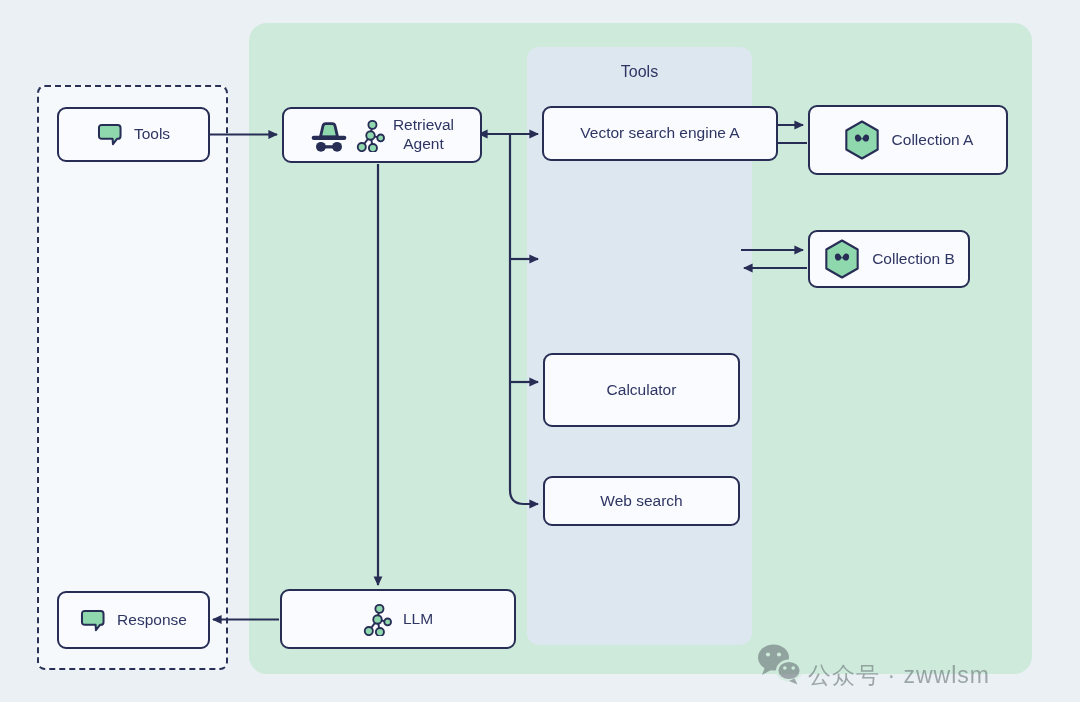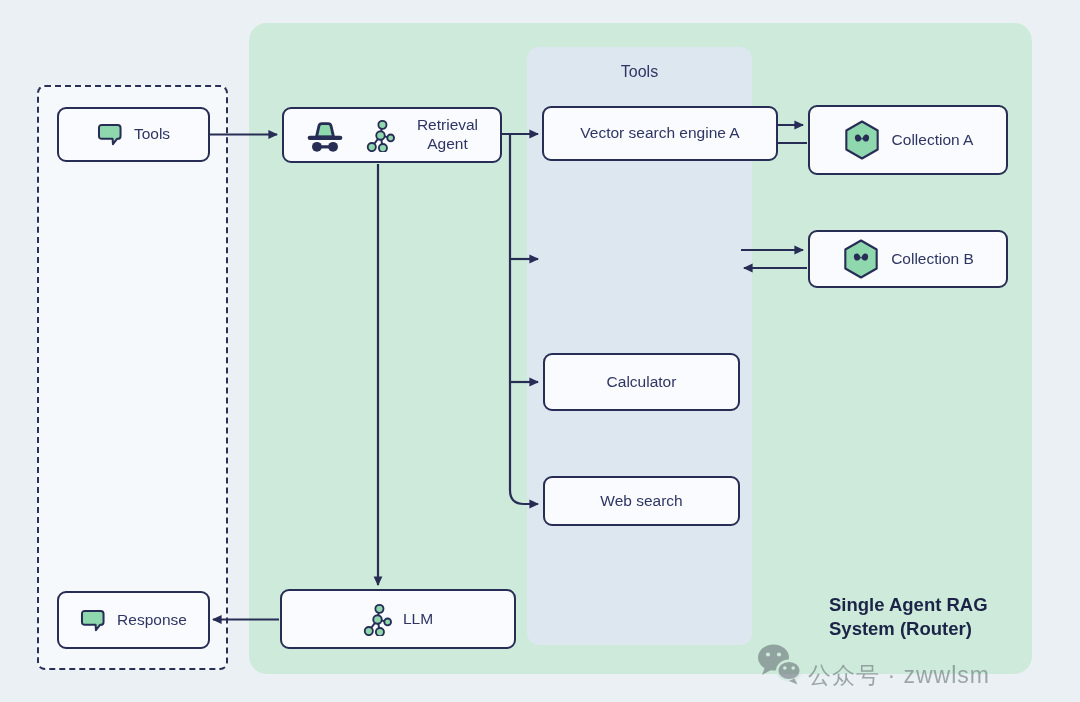--- a/index.html
+++ b/index.html
@@ -66,21 +66,21 @@
     </g>
   </svg>
 
   <div class="node" style="left:57px;top:107px;width:153px;height:55px">
     <svg width="26" height="23" viewBox="0 0 27 24">
       <path d="M5,2 H21.5 Q24.5,2 24.5,5 V13.5 Q24.5,16.5 21.5,16.5 H20.8 L16.6,22 L16.2,16.5 H5 Q2,16.5 2,13.5 V5 Q2,2 5,2 Z" fill="#8fd8ad" stroke="#272d55" stroke-width="2.1" stroke-linejoin="round"></path>
     </svg>
     <span>Tools</span>
   </div>
 
-  <div class="node" style="left:282px;top:107px;width:220px;height:56px;gap:22px">
+  <div class="node" style="left:282px;top:107px;width:200px;height:56px;gap:8px">
     <svg width="38" height="36" viewBox="0 0 40 38">
       <path d="M11,21 L13.6,9.5 Q14.2,7 16.8,7 L23.2,7 Q25.8,7 26.4,9.5 L29,21 Z" fill="#8fd8ad" stroke="#272d55" stroke-width="3" stroke-linejoin="round"></path>
       <line x1="4" y1="22" x2="36" y2="22" stroke="#272d55" stroke-width="4.6" stroke-linecap="round"></line>
       <line x1="12" y1="31.5" x2="28" y2="31.5" stroke="#272d55" stroke-width="3.4"></line>
       <circle cx="11.5" cy="31.5" r="5.2" fill="#272d55"></circle>
       <circle cx="28.5" cy="31.5" r="5.2" fill="#272d55"></circle>
     </svg>
     <svg width="29" height="33" viewBox="0 0 30 34">
       <g stroke="#272d55" stroke-width="2" fill="none">
         <path d="M17,6 L15,17 M15,17 L25.5,19.5 M15,17 L6,29 M15,17 L17.5,30"></path>
@@ -95,35 +95,35 @@
     </svg>
     <div class="lbl2">
       <span>Retrieval</span>
       <span>Agent</span>
     </div>
   </div>
 
   <div class="node" style="left:542px;top:106px;width:236px;height:55px">
     <span>Vector search engine A</span>
   </div>
-  <div class="node" style="left:543px;top:353px;width:197px;height:58px">
+  <div class="node" style="left:543px;top:353px;width:197px;height:74px">
     <span>Calculator</span>
   </div>
   <div class="node" style="left:543px;top:476px;width:197px;height:50px">
     <span>Web search</span>
   </div>
 
   <div class="node" style="left:808px;top:105px;width:200px;height:70px">
     <svg width="38" height="42" viewBox="0 0 40 44">
       <polygon points="20,2.5 36.5,12 36.5,32 20,41.5 3.5,32 3.5,12" fill="#8fd8ad" stroke="#272d55" stroke-width="2.2" stroke-linejoin="round"></polygon>
       <path d="M12.5,19.5 C12.5,16 16.8,15.2 18.4,18 L20,20.8 L21.6,18 C23.2,15.2 27.5,16 27.5,19.5 C27.5,22.4 25.6,24.2 23.1,23.5 C21.8,23.1 20.8,21.9 20,20.5 C19.2,21.9 18.2,23.1 16.9,23.5 C14.4,24.2 12.5,22.4 12.5,19.5 Z" fill="#272d55"></path>
     </svg>
     <span>Collection A</span>
   </div>
-  <div class="node" style="left:808px;top:230px;width:200px;height:58px">
+  <div class="node" style="left:808px;top:230px;width:162px;height:58px">
     <svg width="38" height="42" viewBox="0 0 40 44">
       <polygon points="20,2.5 36.5,12 36.5,32 20,41.5 3.5,32 3.5,12" fill="#8fd8ad" stroke="#272d55" stroke-width="2.2" stroke-linejoin="round"></polygon>
       <path d="M12.5,19.5 C12.5,16 16.8,15.2 18.4,18 L20,20.8 L21.6,18 C23.2,15.2 27.5,16 27.5,19.5 C27.5,22.4 25.6,24.2 23.1,23.5 C21.8,23.1 20.8,21.9 20,20.5 C19.2,21.9 18.2,23.1 16.9,23.5 C14.4,24.2 12.5,22.4 12.5,19.5 Z" fill="#272d55"></path>
     </svg>
     <span>Collection B</span>
   </div>
 
   <div class="node" style="left:280px;top:589px;width:236px;height:60px">
     <svg width="29" height="33" viewBox="0 0 30 34">
       <g stroke="#272d55" stroke-width="2" fill="none">
@@ -140,24 +140,20 @@
     <span>LLM</span>
   </div>
 
   <div class="node" style="left:57px;top:591px;width:153px;height:58px">
     <svg width="26" height="23" viewBox="0 0 27 24">
       <path d="M5,2 H21.5 Q24.5,2 24.5,5 V13.5 Q24.5,16.5 21.5,16.5 H20.8 L16.6,22 L16.2,16.5 H5 Q2,16.5 2,13.5 V5 Q2,2 5,2 Z" fill="#8fd8ad" stroke="#272d55" stroke-width="2.1" stroke-linejoin="round"></path>
     </svg>
     <span>Response</span>
   </div>
 
-  <div class="caption">
-    <span>Single Agent RAG</span>
-    <span>System (Router)</span>
-  </div>
 
   <div class="watermark">
     <svg width="46" height="44" viewBox="0 0 46 44">
       <g fill="#6d787c">
         <ellipse cx="17.5" cy="15.5" rx="15.5" ry="13"></ellipse>
         <path d="M9,25 L6,33 L15,28 Z"></path>
         <ellipse cx="33" cy="28.5" rx="11.8" ry="9.8" stroke="#cdeada" stroke-width="2.4"></ellipse>
         <path d="M38.5,36.5 L41.5,42.5 L33,39 Z"></path>
       </g>
       <g fill="#cdeada">

